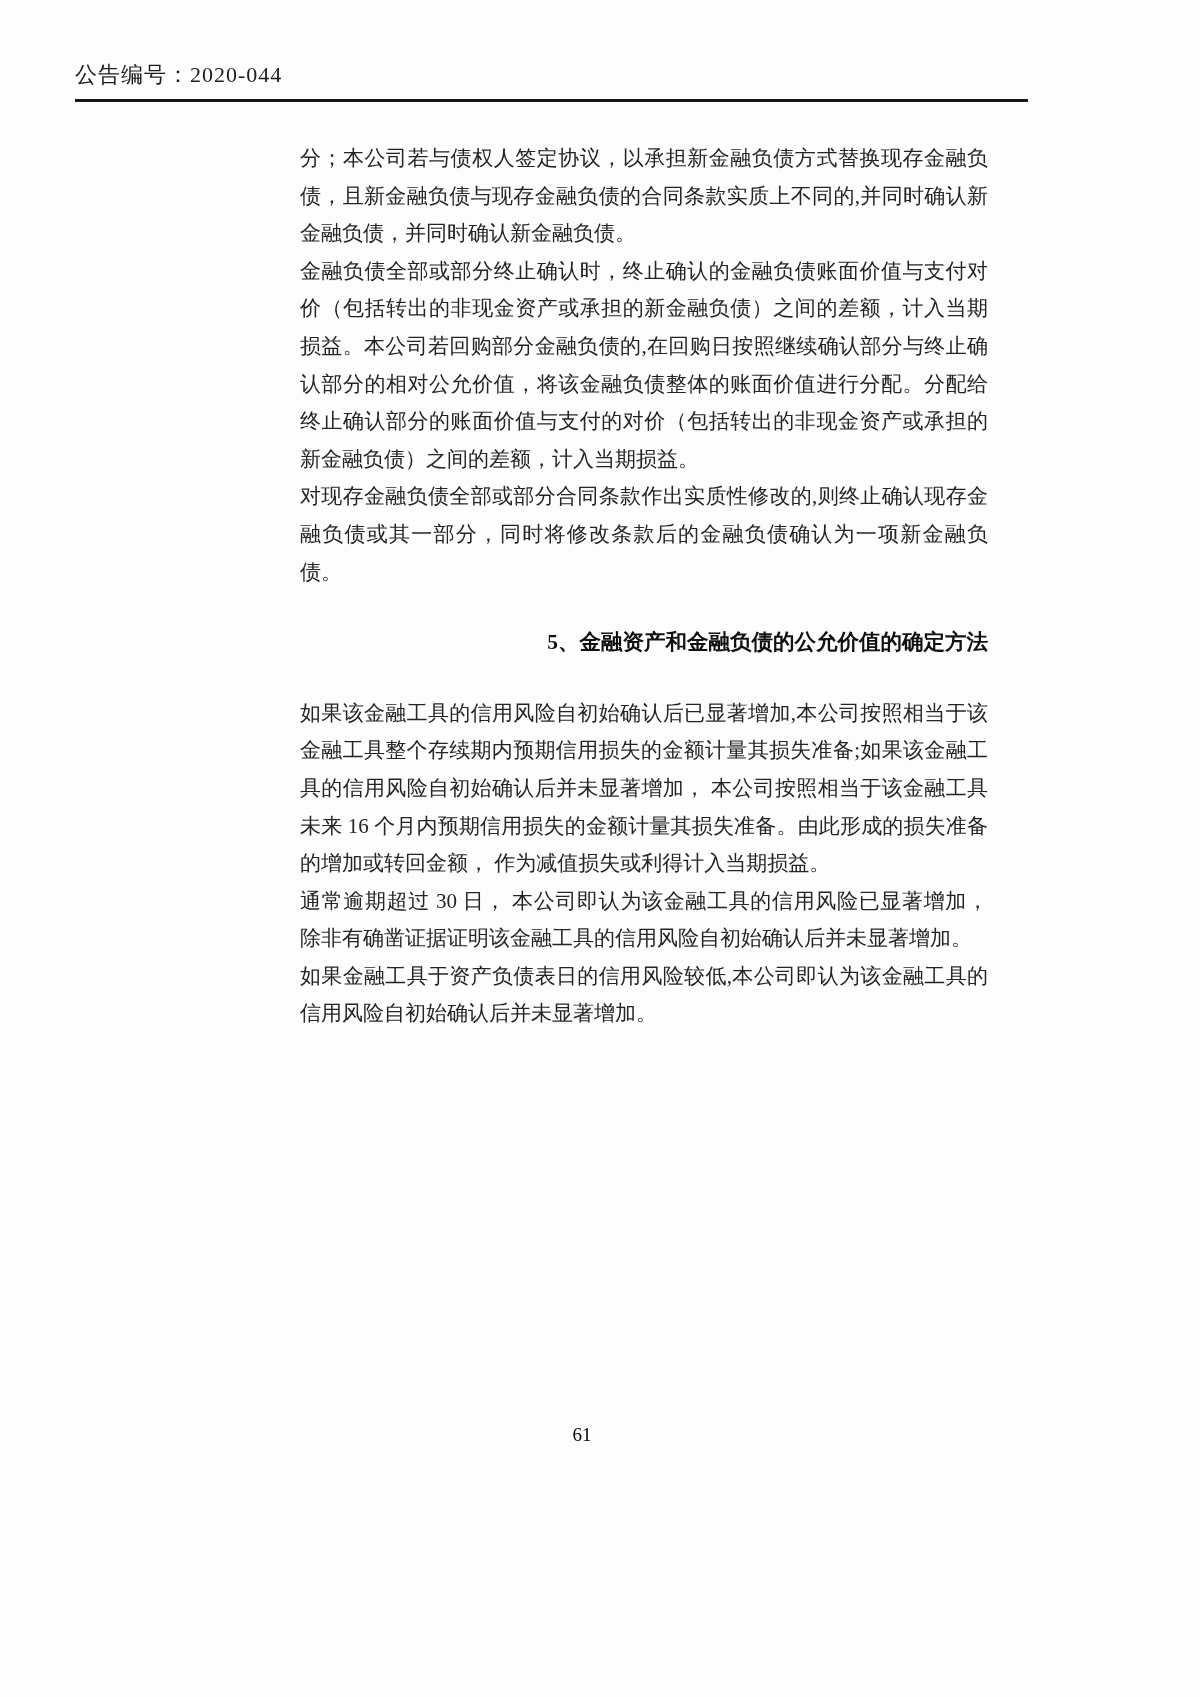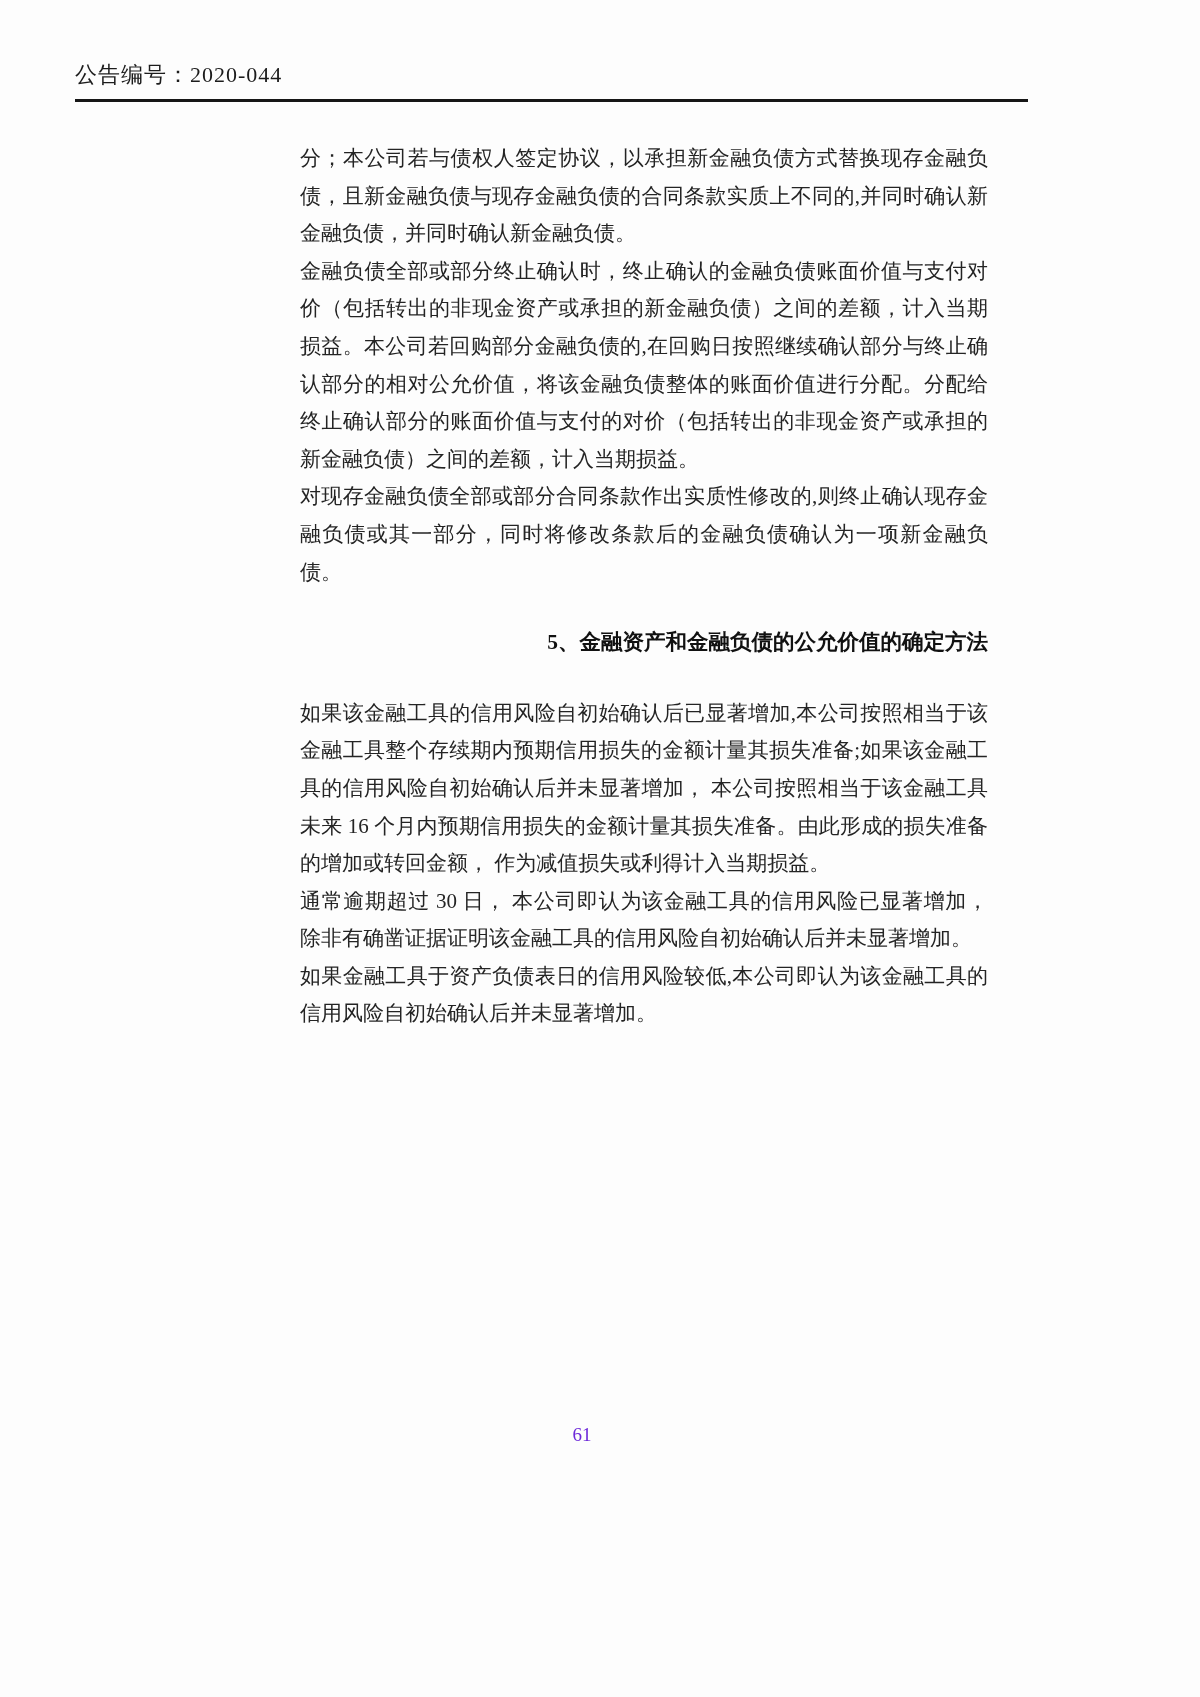--- a/index.html
+++ b/index.html
@@ -63,21 +63,21 @@
     display: inline-block;
     width: 56px;
   }
   .page-footer {
     position: absolute;
     top: 1424px;
     left: 0;
     width: 1164px;
     text-align: center;
     font-size: 19px;
-    color: #6d28d9;
+    color: #000000;
   }
 </style>
 </head>
 <body>
 
 <div class="page">
 
   <div class="page-header">
     <span>公告编号：2020-044</span>
   </div>

